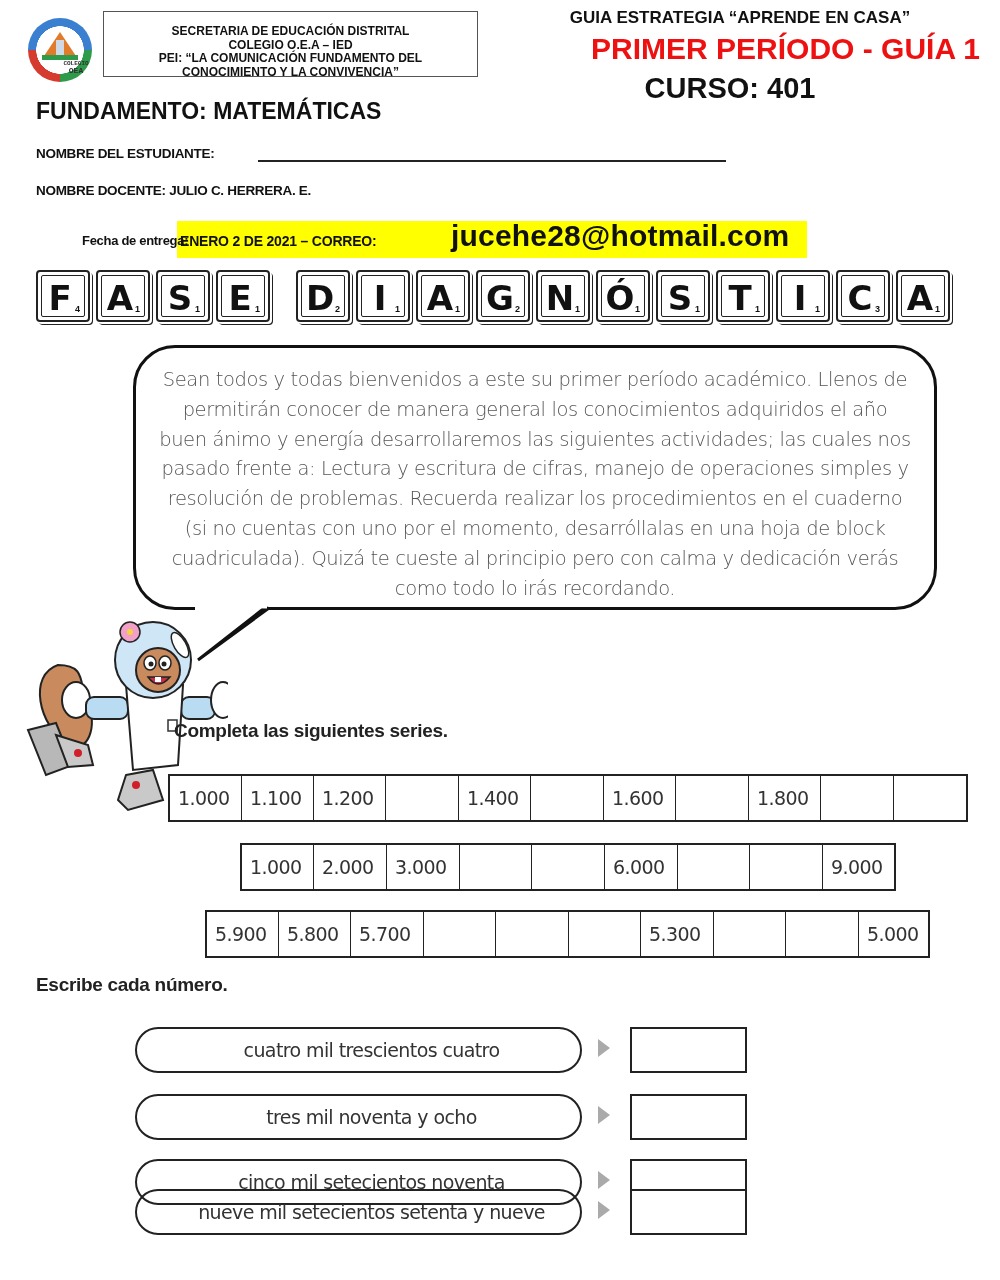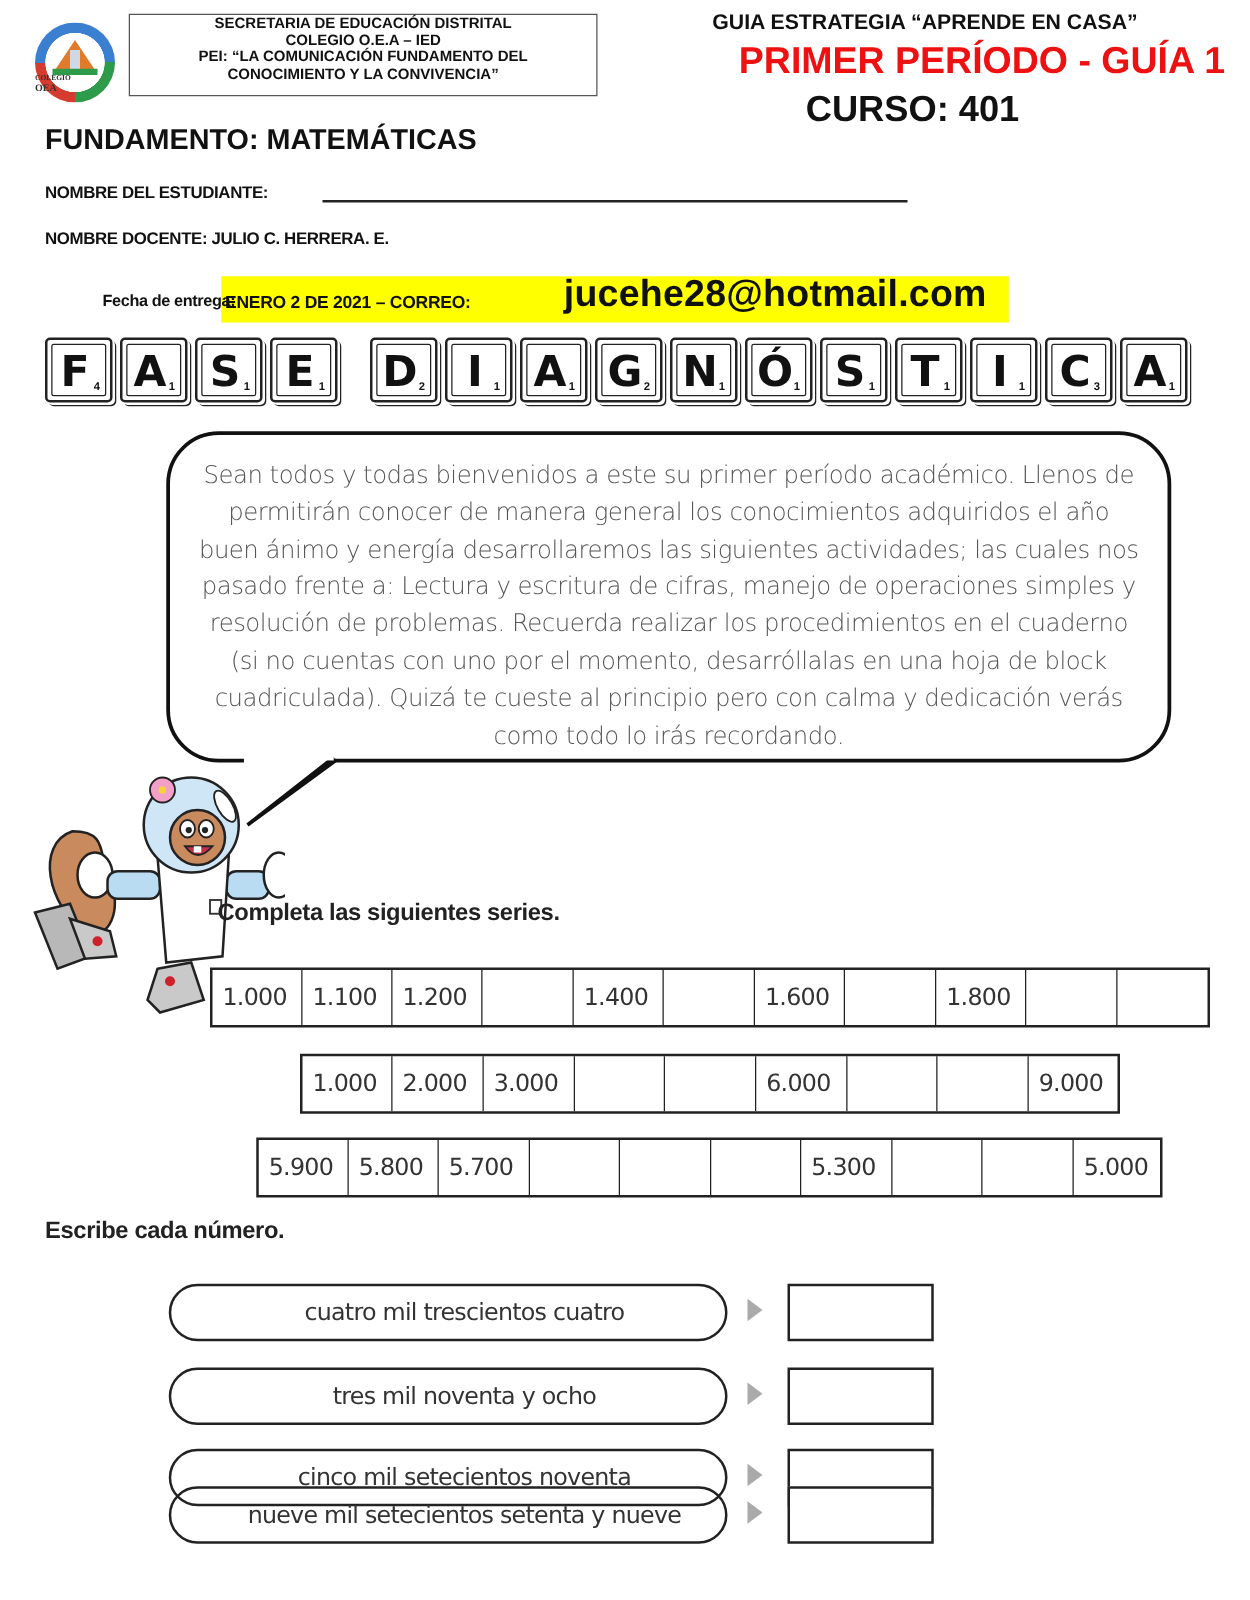--- a/index.html
+++ b/index.html
@@ -10,27 +10,27 @@
 
   
   .logo { left: 28px; top: 18px; width: 64px; height: 64px; border-radius: 50%;
           background: radial-gradient(circle at 50% 50%, #ffffff 0 52%, transparent 53%),
                       conic-gradient(#3a7fd0 0 25%, #2e9b4a 25% 50%, #d63b2f 50% 75%, #3a7fd0 75% 100%); }
   .logo .tri { position: absolute; left: 16px; top: 14px; width: 0; height: 0;
                border-left: 16px solid transparent; border-right: 16px solid transparent;
                border-bottom: 24px solid #e07b2c; }
   .logo .tri-inner { position: absolute; left: 28px; top: 22px; width: 8px; height: 16px; background: #cfd9e6; }
   .logo .band { position: absolute; left: 14px; top: 37px; width: 36px; height: 5px; background: #2e9b4a; }
-  .logo .txt { position: absolute; left: 0; width: 64px; text-align: left; font-family: Liberation Serif, serif;
+  .logo .txt { position: absolute; left: 16px; width: 64px; text-align: center; font-family: Liberation Mono, monospace;
                font-weight: bold; color: #333; }
   .logo .t1 { top: 42px; font-size: 6px; }
   .logo .t2 { top: 48px; font-size: 8px; }
 
   .inst-box { left: 103px; top: 11px; width: 375px; height: 66px; border: 1px solid #555;
-              text-align: center; font-weight: bold; font-size: 12px; line-height: 13.5px; padding-top: 0; }
+              text-align: center; font-weight: bold; font-size: 12px; line-height: 13.5px; padding-top: 13px; }
 
   .guia-title { left: 500px; top: 8px; width: 480px; text-align: center; font-weight: bold; font-size: 17px; }
   .periodo { left: 500px; top: 32px; width: 480px; text-align: right; font-weight: bold; font-size: 30px; color: #ee1111; }
   .curso { left: 500px; top: 72px; width: 460px; text-align: center; font-weight: bold; font-size: 29px; }
 
   .asignatura { left: 36px; top: 98px; font-weight: bold; font-size: 23px; }
 
   .nombre-est { left: 36px; top: 146px; font-weight: bold; font-size: 13.5px; letter-spacing: -0.3px; }
   .nombre-line { left: 258px; top: 160px; width: 468px; height: 2px; background: #222; }
   .docente { left: 36px; top: 183px; font-weight: bold; font-size: 13.5px; letter-spacing: -0.3px; }

